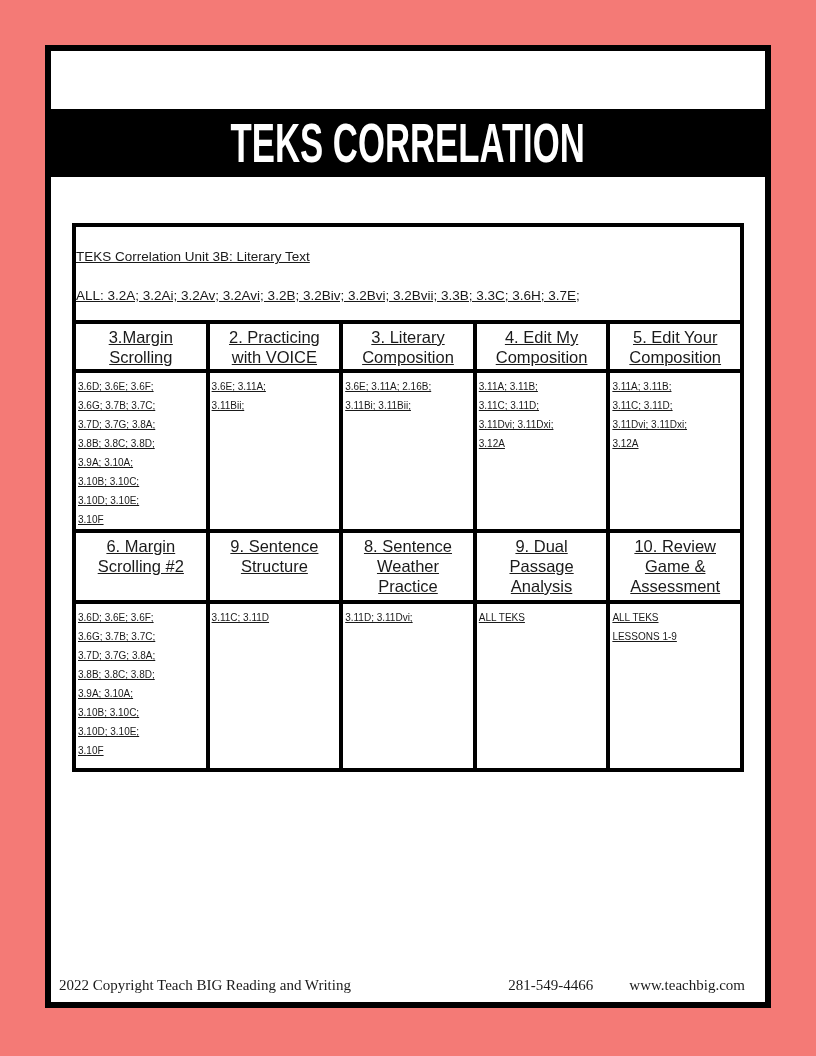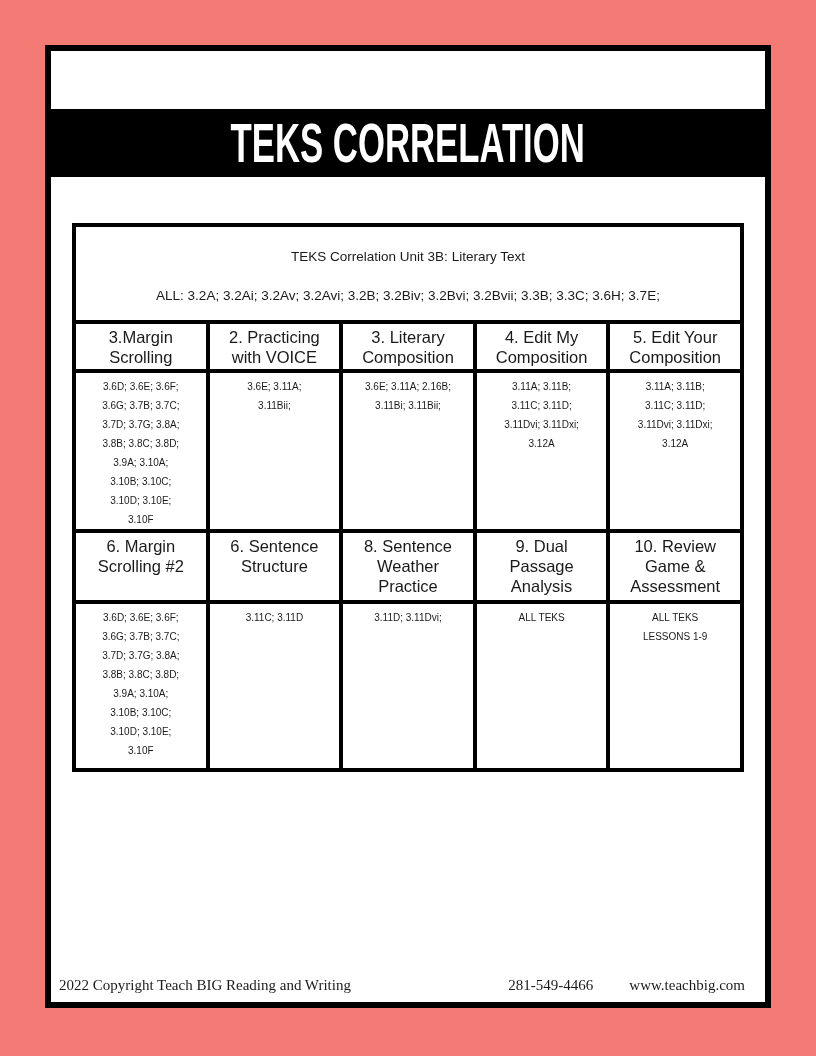--- a/index.html
+++ b/index.html
@@ -45,23 +45,23 @@
   table.teks{
     width:672px;
     margin:46px auto 0 auto;
     border-collapse:collapse;
     table-layout:fixed;
   }
   table.teks col{width:20%;}
   table.teks td, table.teks th{
     border:4px solid #000;
     vertical-align:top;
-    text-align:center;
     white-space:pre-line;
     overflow:hidden;
+    text-decoration:underline;
   }
   td.info-cell{
     height:66px;
     font-size:13.5px;
     line-height:16px;
     padding-top:6px;
   }
   td.info-cell .all-line{margin-top:7px;}
   tr.hdr1 th{height:49px;}
   tr.hdr2 th{height:71px;}
@@ -145,21 +145,21 @@
 3.11Dvi; 3.11Dxi;
 3.12A</td>
         <td>3.11A; 3.11B;
 3.11C; 3.11D;
 3.11Dvi; 3.11Dxi;
 3.12A</td>
       </tr>
       <tr class="hdr2">
         <th>6. Margin
 Scrolling #2</th>
-        <th>6. Sentence
+        <th>9. Sentence
 Structure</th>
         <th>8. Sentence
 Weather
 Practice</th>
         <th>9. Dual
 Passage
 Analysis</th>
         <th>10. Review
 Game &amp;
 Assessment</th>

